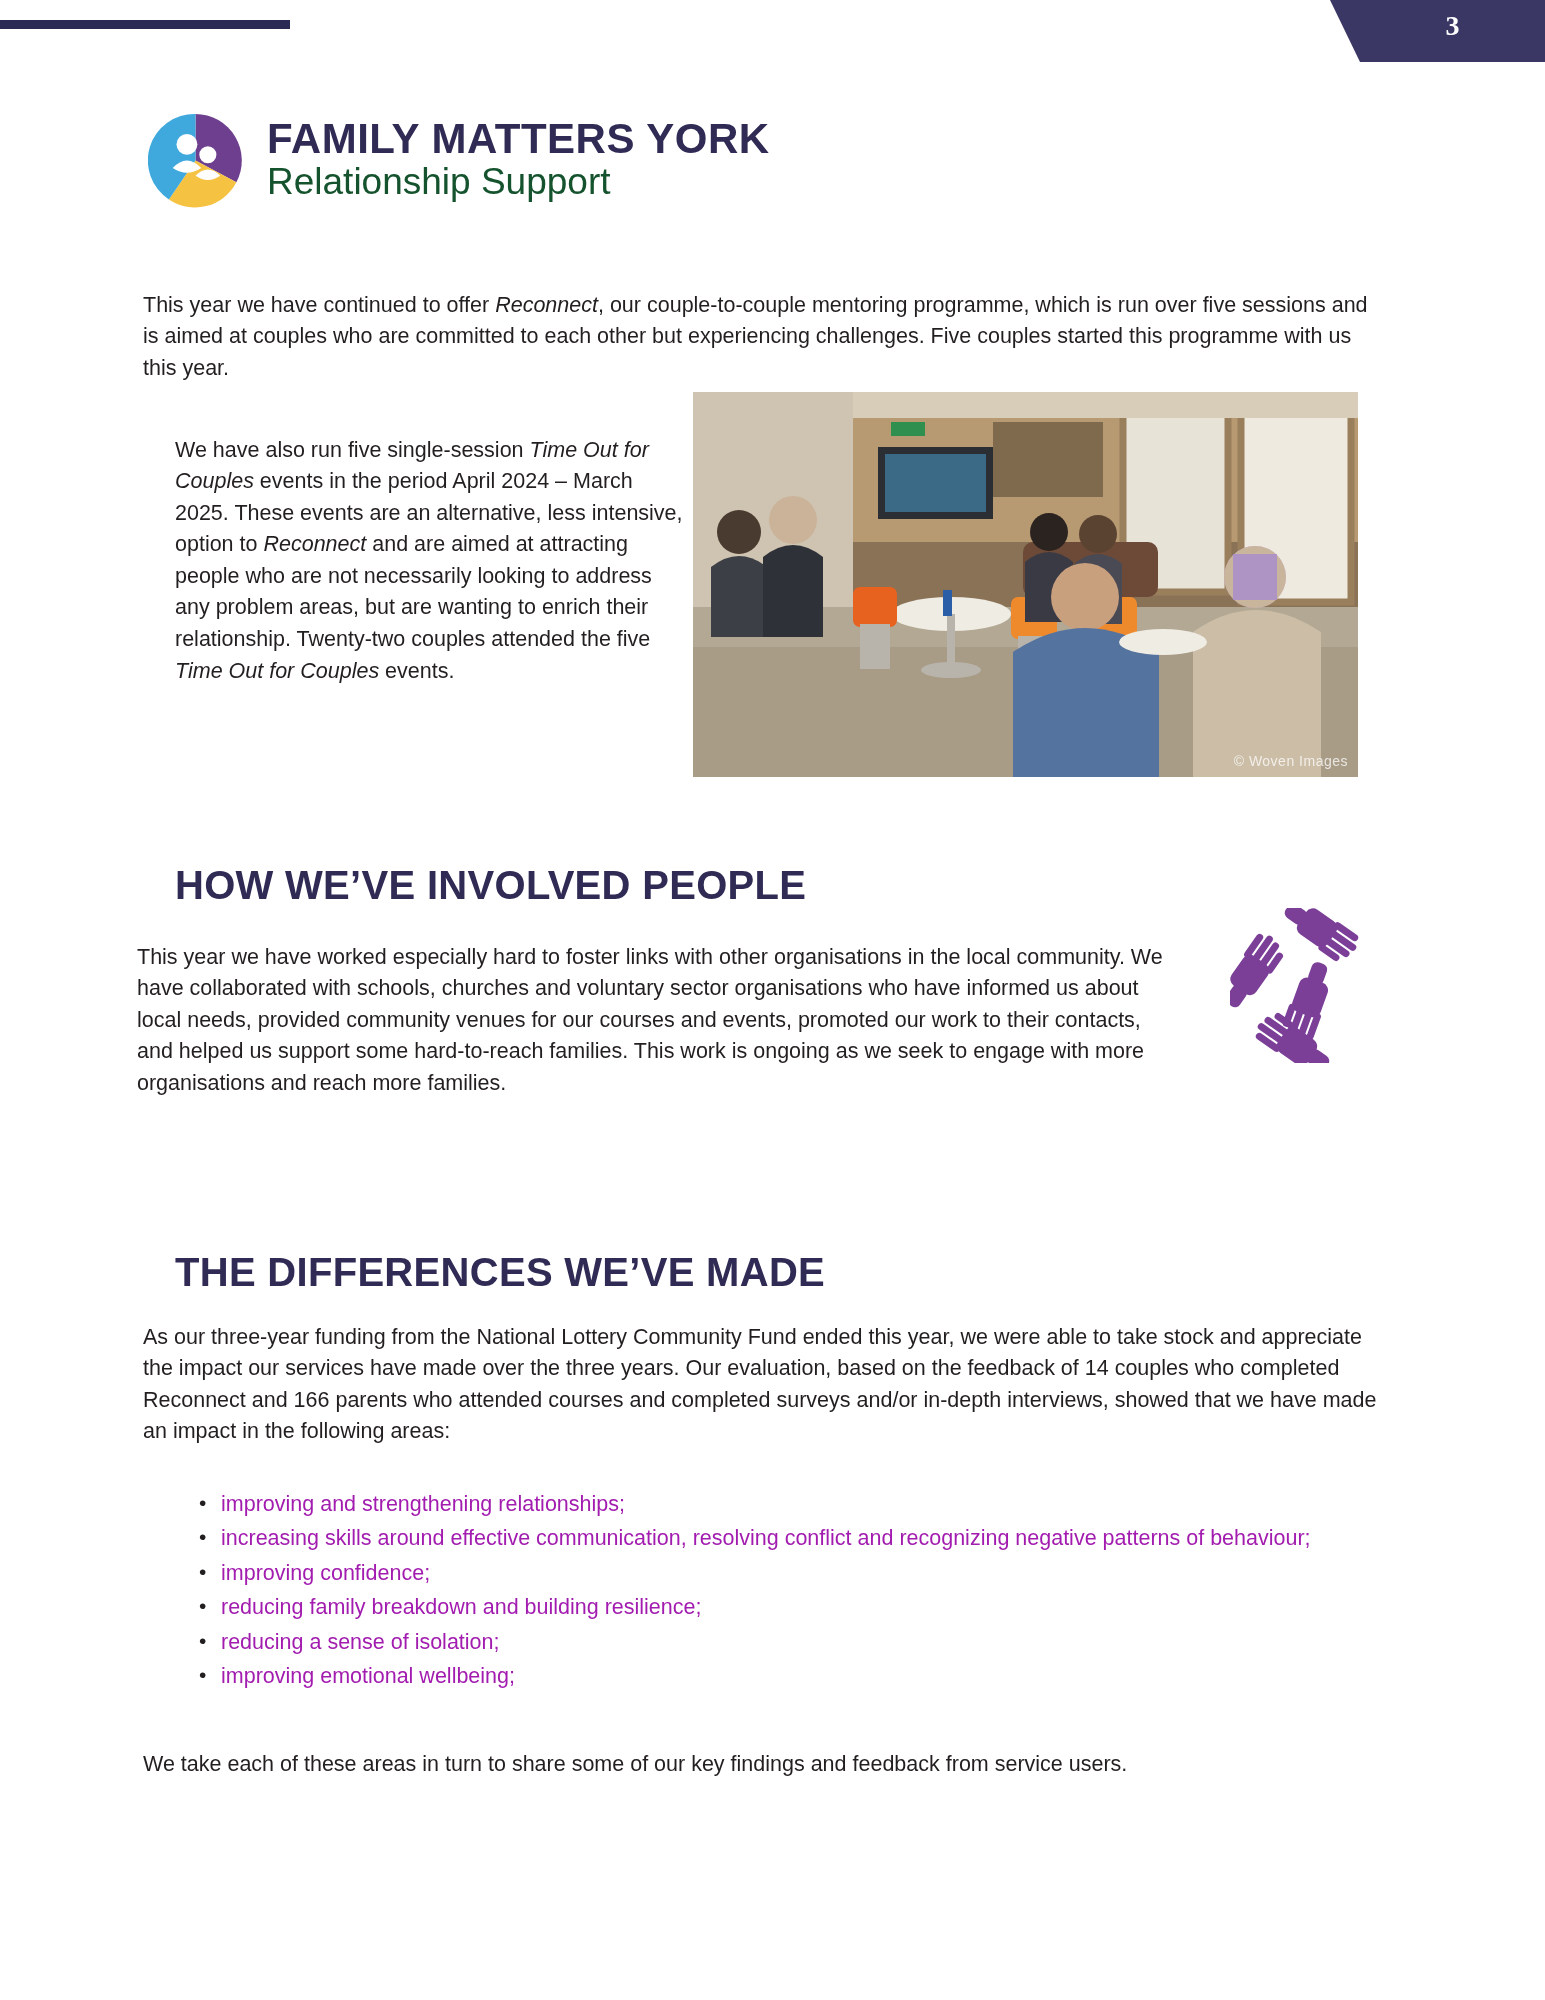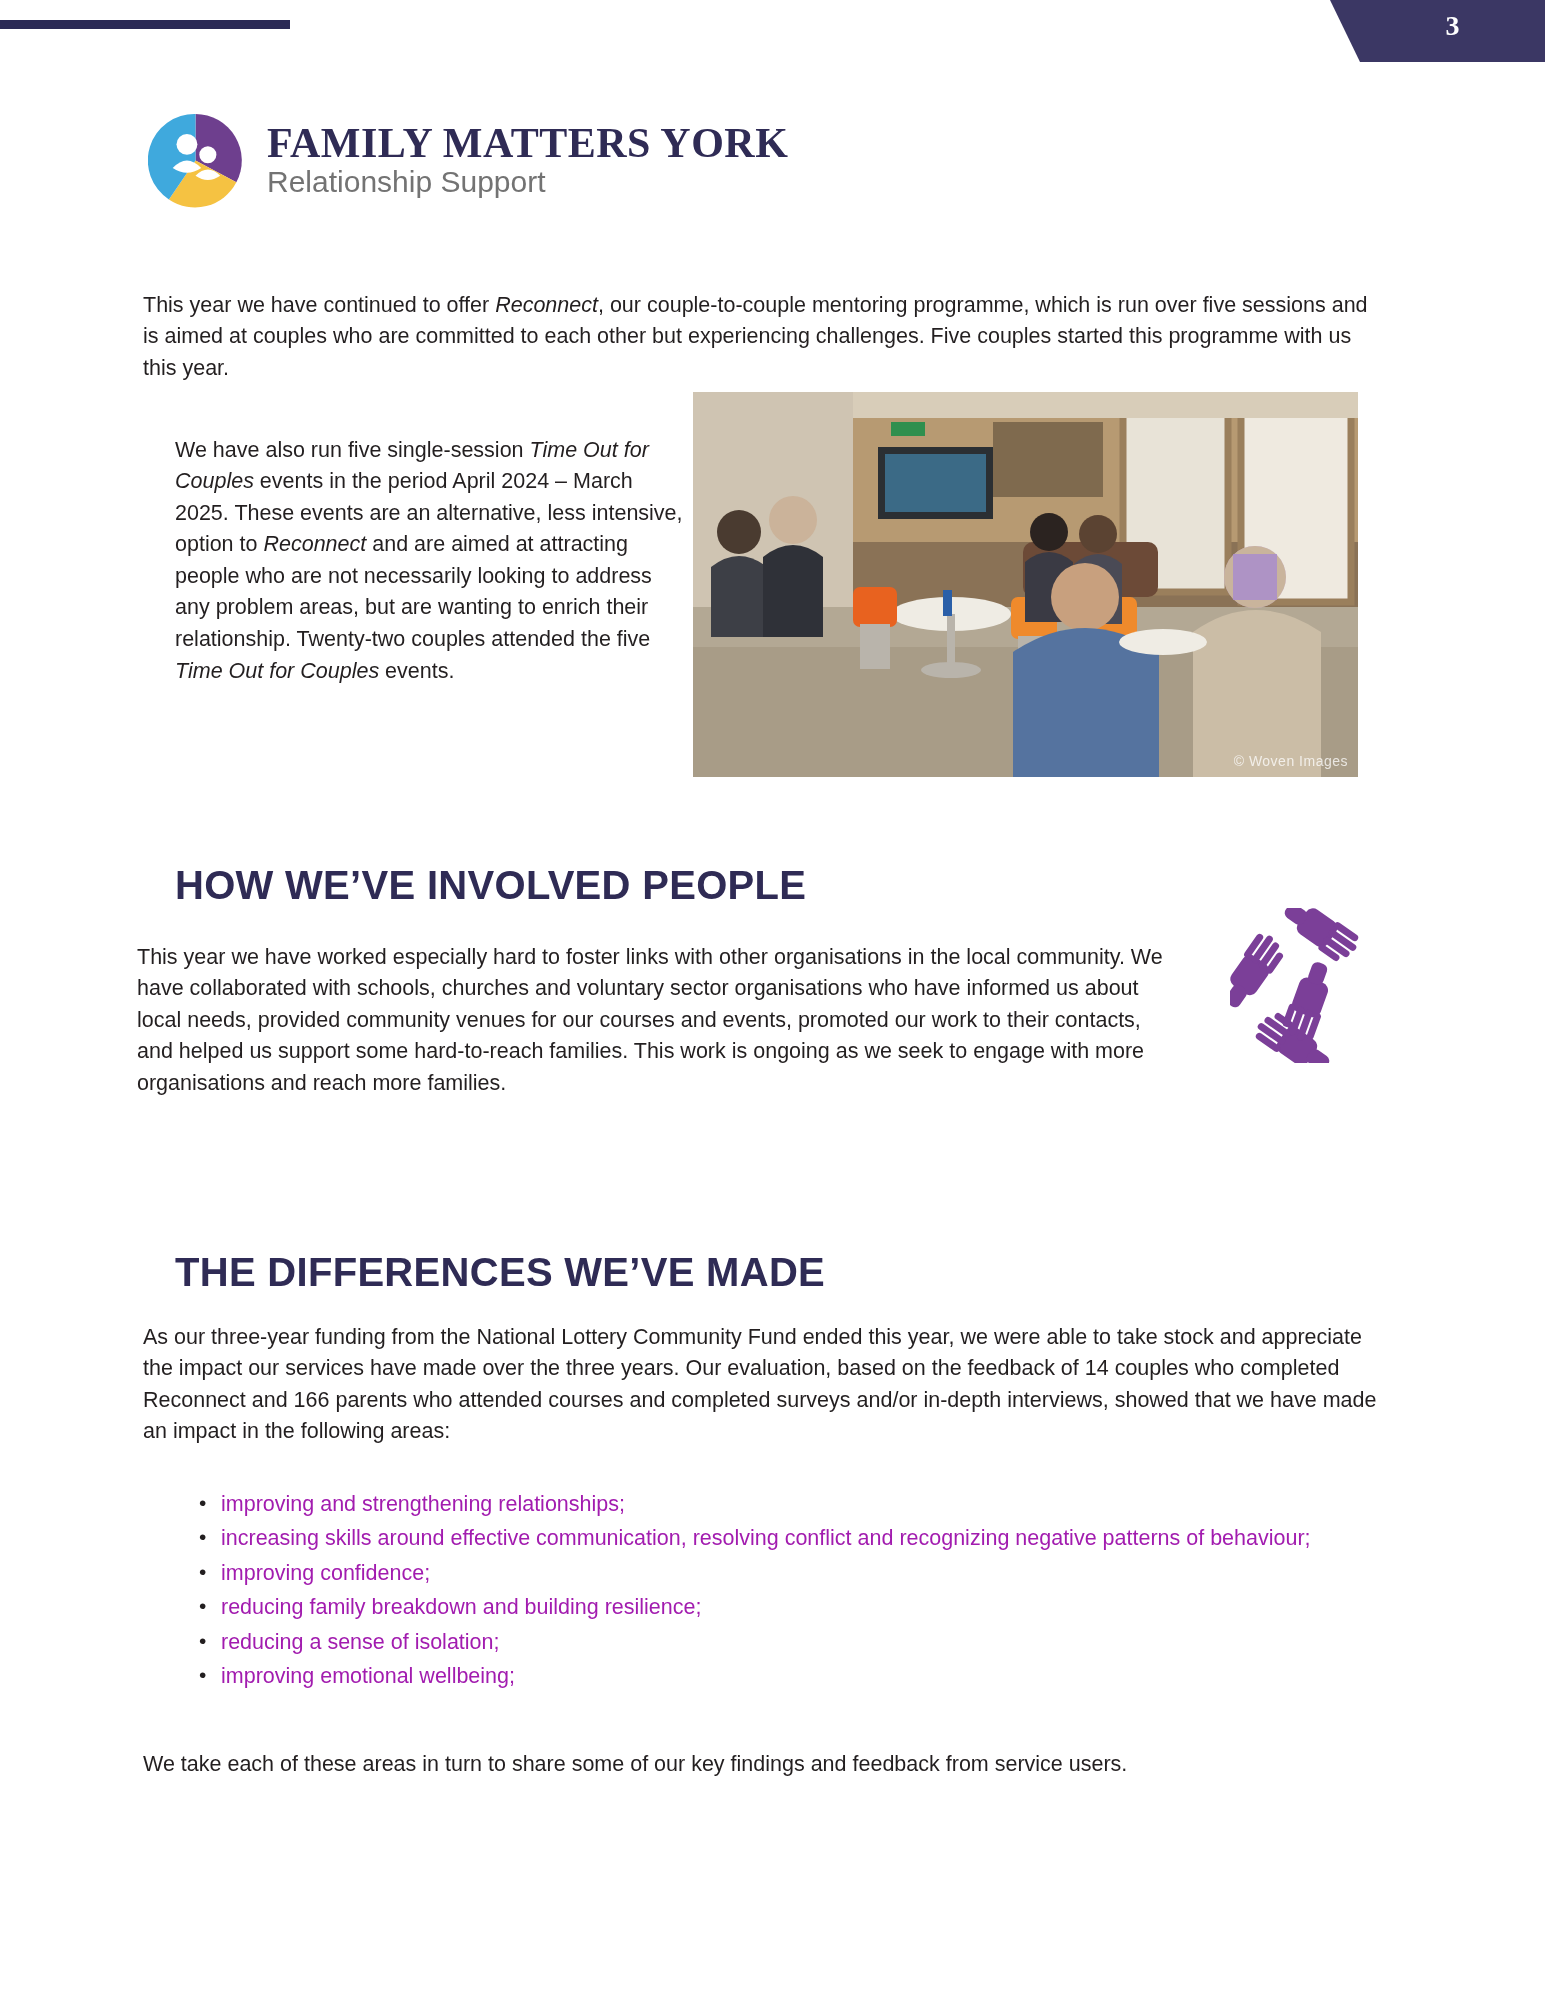--- a/index.html
+++ b/index.html
@@ -66,32 +66,32 @@
   .logo-mark {
     width: 95px;
     height: 95px;
     position: relative;
     flex: none;
   }
   .logo-text {
     margin-left: 24px;
   }
   .logo-title {
-    font-family: Liberation Serif, serif;
+    font-family: Liberation Sans, sans-serif;
     font-weight: bold;
     font-size: 42px;
     letter-spacing: 0.5px;
     color: #2f2b55;
     line-height: 1.05;
     white-space: nowrap;
   }
   .logo-sub {
     font-family: "Liberation Sans", sans-serif;
-    font-size: 30px;
-    color: #737373;
+    font-size: 37px;
+    color: #14532d;
     line-height: 1.15;
     margin-top: 0;
     white-space: nowrap;
   }
 
   
   .para {
     position: absolute;
     font-size: 21.5px;
     line-height: 1.47;

